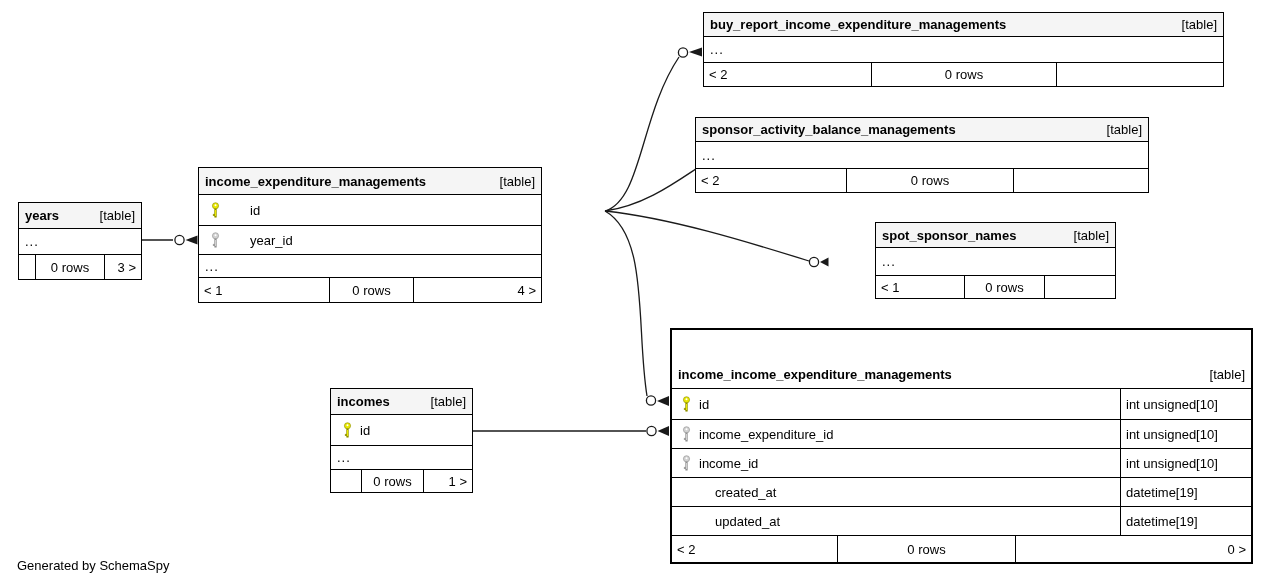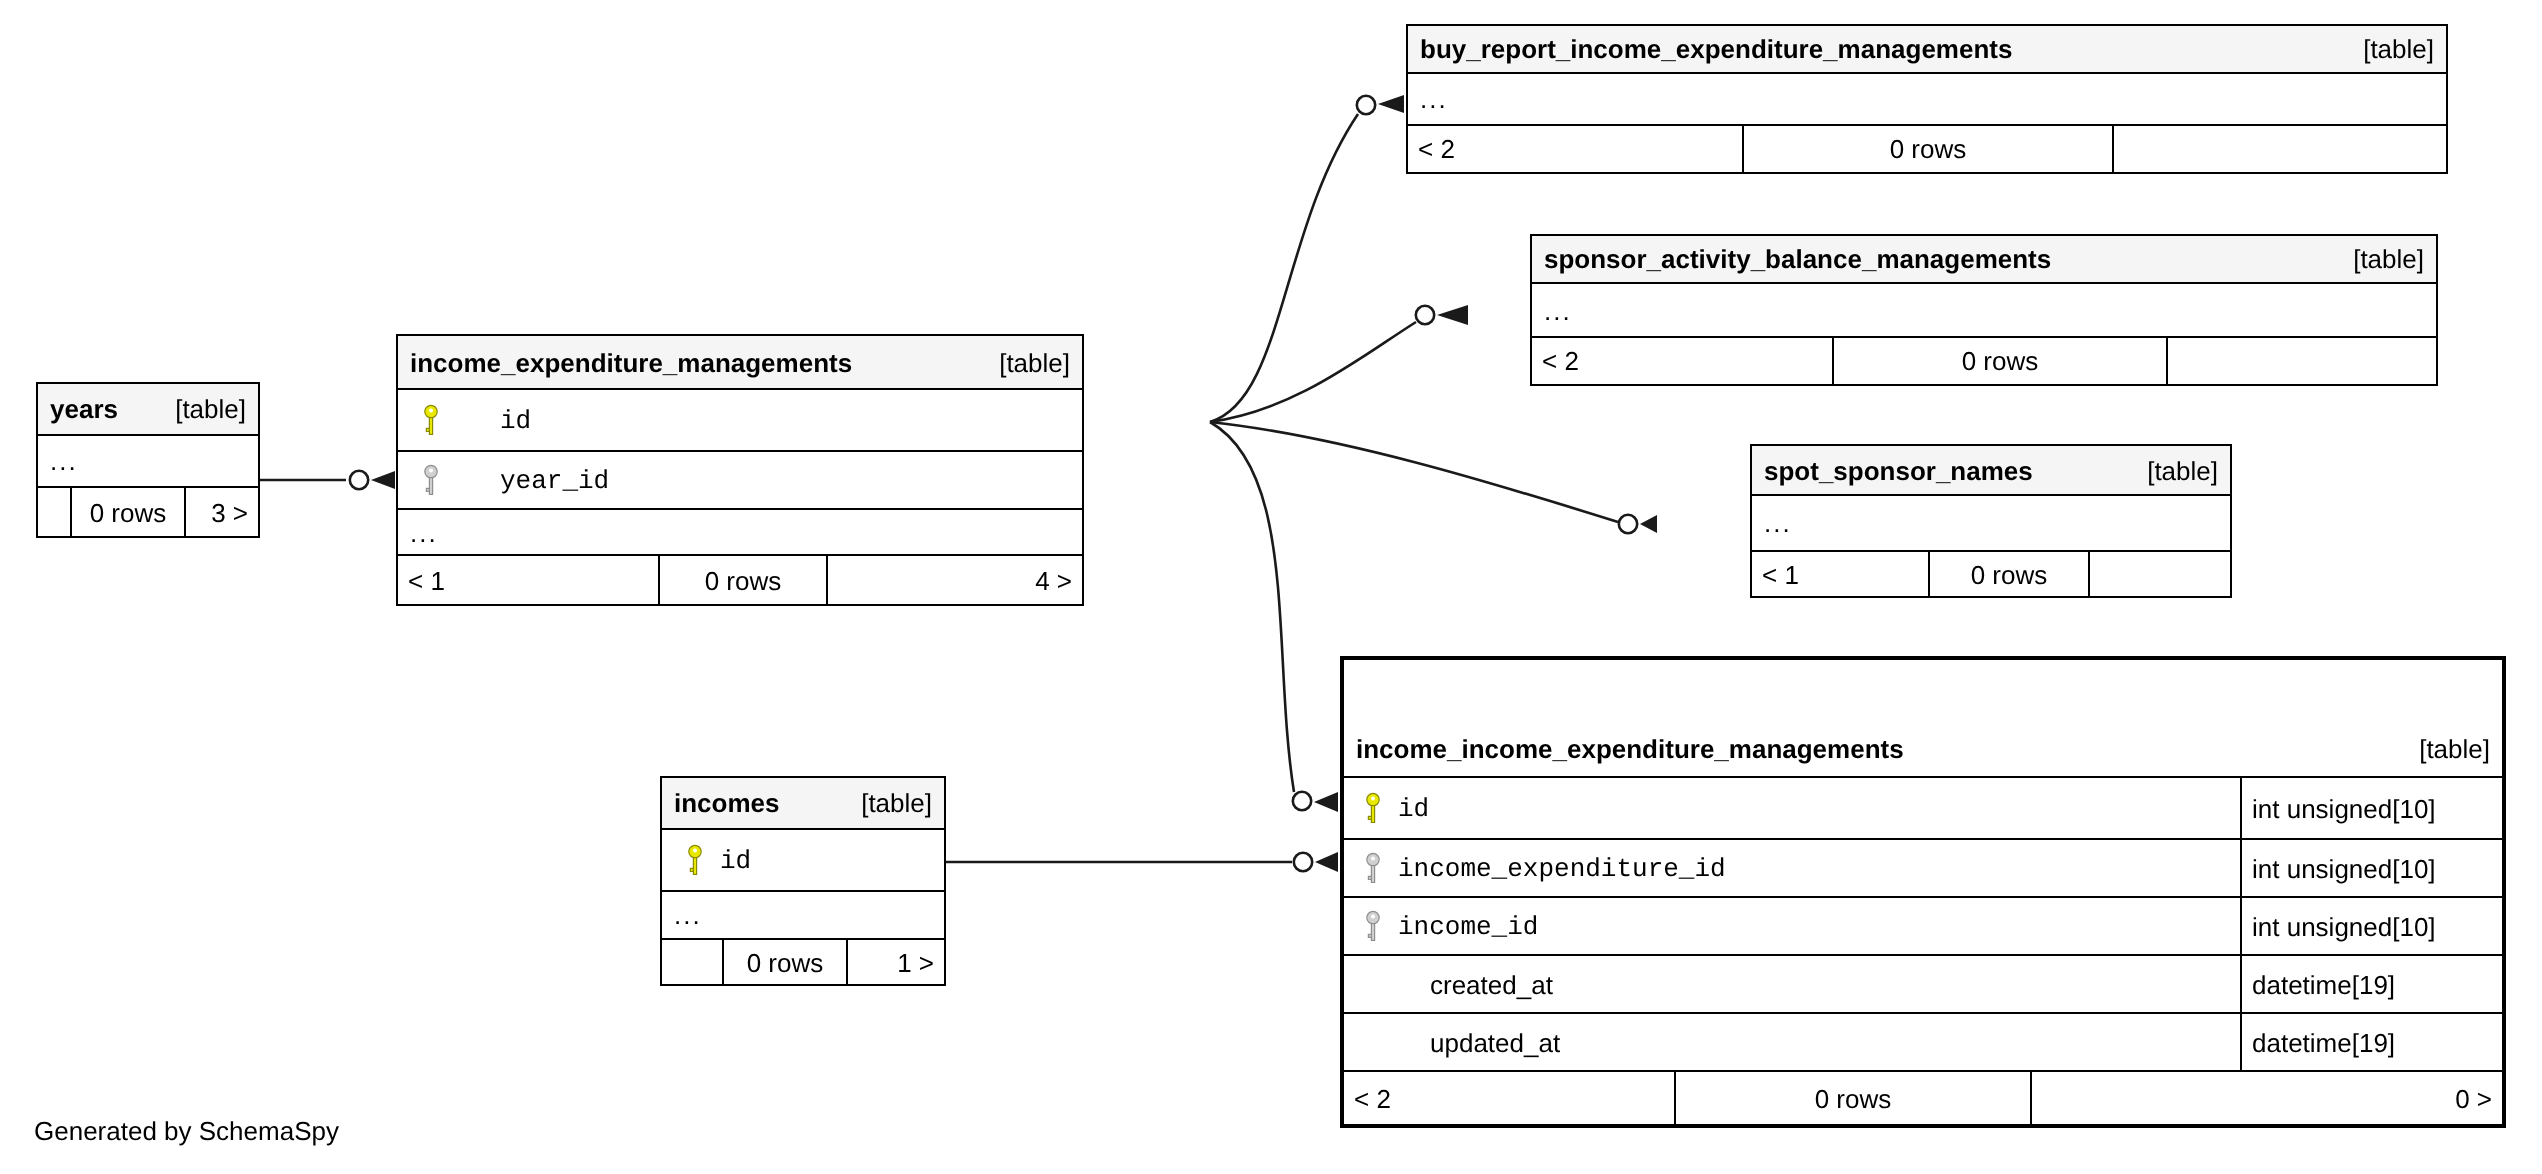--- a/index.html
+++ b/index.html
@@ -17,21 +17,21 @@
   .tbl{position:absolute;z-index:1;background:#fff;border:1px solid var(--border);box-sizing:border-box;}
   .tbl.main{border-width:2px;}
   .hdr{display:flex;justify-content:space-between;align-items:center;gap:21px;
        padding:0 6px;background:var(--header-bg);border-bottom:1px solid var(--border);box-sizing:border-box;}
   .tbl.main .hdr{background:var(--main-header-bg);margin-top:31px;}
   .tname{font-weight:bold;white-space:nowrap;}
   .ttag{white-space:nowrap;}
   .row{display:flex;align-items:center;box-sizing:border-box;}
   .row + .row{border-top:1px solid var(--border);}
   .dots{padding:0 6px;letter-spacing:1px;}
-  .keycell{display:flex;align-items:center;font-family:Liberation Mono, monospace;}
+  .keycell{display:flex;align-items:center;}
   .key{flex:0 0 auto;}
   .key.pk .kf{fill:var(--pk);stroke:var(--pk-stroke);stroke-width:.6;}
   .key.fk .kf{fill:var(--fk);stroke:var(--fk-stroke);stroke-width:.6;}
   .cname{white-space:nowrap;}
   .ncell{display:flex;align-items:center;flex:1 1 auto;min-width:0;box-sizing:border-box;}
   .tcell{flex:0 0 131px;align-self:stretch;display:flex;align-items:center;
          border-left:1px solid var(--border);padding:0 5px;box-sizing:border-box;white-space:nowrap;}
   .foot{display:flex;align-items:stretch;border-top:1px solid var(--border);box-sizing:border-box;}
   .foot span{display:flex;align-items:center;box-sizing:border-box;}
   .fl{justify-content:flex-start;padding-left:5px;}
@@ -84,21 +84,21 @@
       <polygon class="arr" points="657,401 669,396 669,406"></polygon>
     </g>
 
     <g>
       <path class="rel" d="M473,431 L646,431"></path>
       <circle class="dot" cx="651.5" cy="431" r="4.6"></circle>
       <polygon class="arr" points="657.5,431 669,426 669,436"></polygon>
     </g>
   </svg>
 
-  <div class="tbl" style="left:18px;top:191px;width:112px">
+  <div class="tbl" style="left:18px;top:202px;width:124px">
     <div class="hdr" style="height:26px">
       <span class="tname">years</span>
       <span class="ttag">[table]</span>
     </div>
     <div class="row dots" style="height:25px">...</div>
     <div class="foot" style="height:25px">
       <span class="fl" style="width:16px"></span>
       <span class="fc">0 rows</span>
       <span class="fr" style="width:36px">3 &gt;</span>
     </div>
@@ -141,21 +141,21 @@
       <span class="ttag">[table]</span>
     </div>
     <div class="row dots" style="height:25px">...</div>
     <div class="foot" style="height:24px">
       <span class="fl" style="width:167px">&lt; 2</span>
       <span class="fc">0 rows</span>
       <span class="fr" style="width:166px"></span>
     </div>
   </div>
 
-  <div class="tbl" style="left:765px;top:117px;width:454px">
+  <div class="tbl" style="left:695px;top:117px;width:454px">
     <div class="hdr" style="height:24px">
       <span class="tname">sponsor_activity_balance_managements</span>
       <span class="ttag">[table]</span>
     </div>
     <div class="row dots" style="height:26px">...</div>
     <div class="foot" style="height:24px">
       <span class="fl" style="width:150px">&lt; 2</span>
       <span class="fc">0 rows</span>
       <span class="fr" style="width:134px"></span>
     </div>

